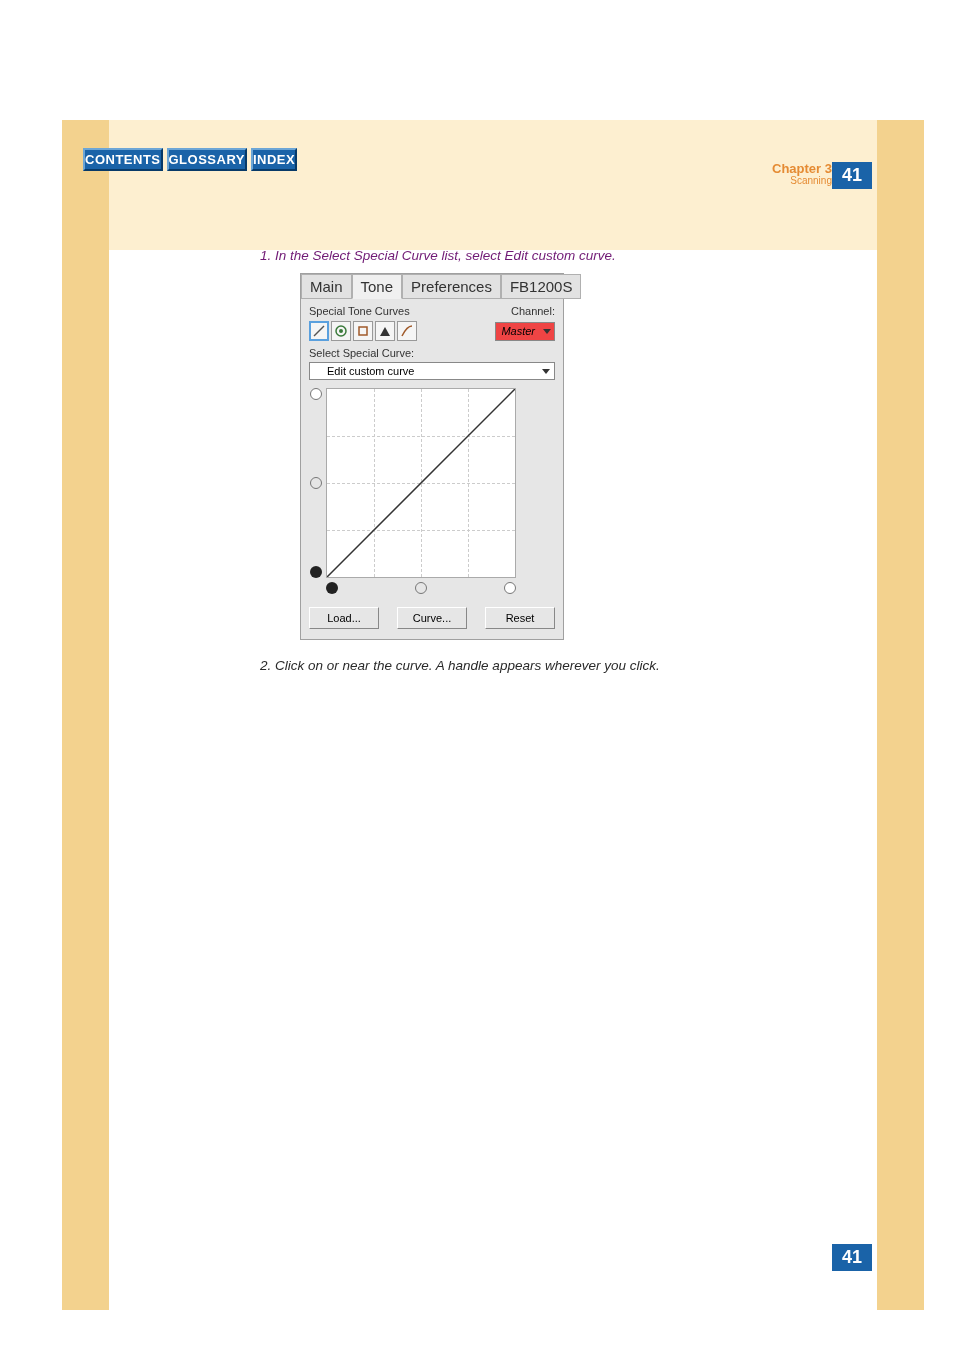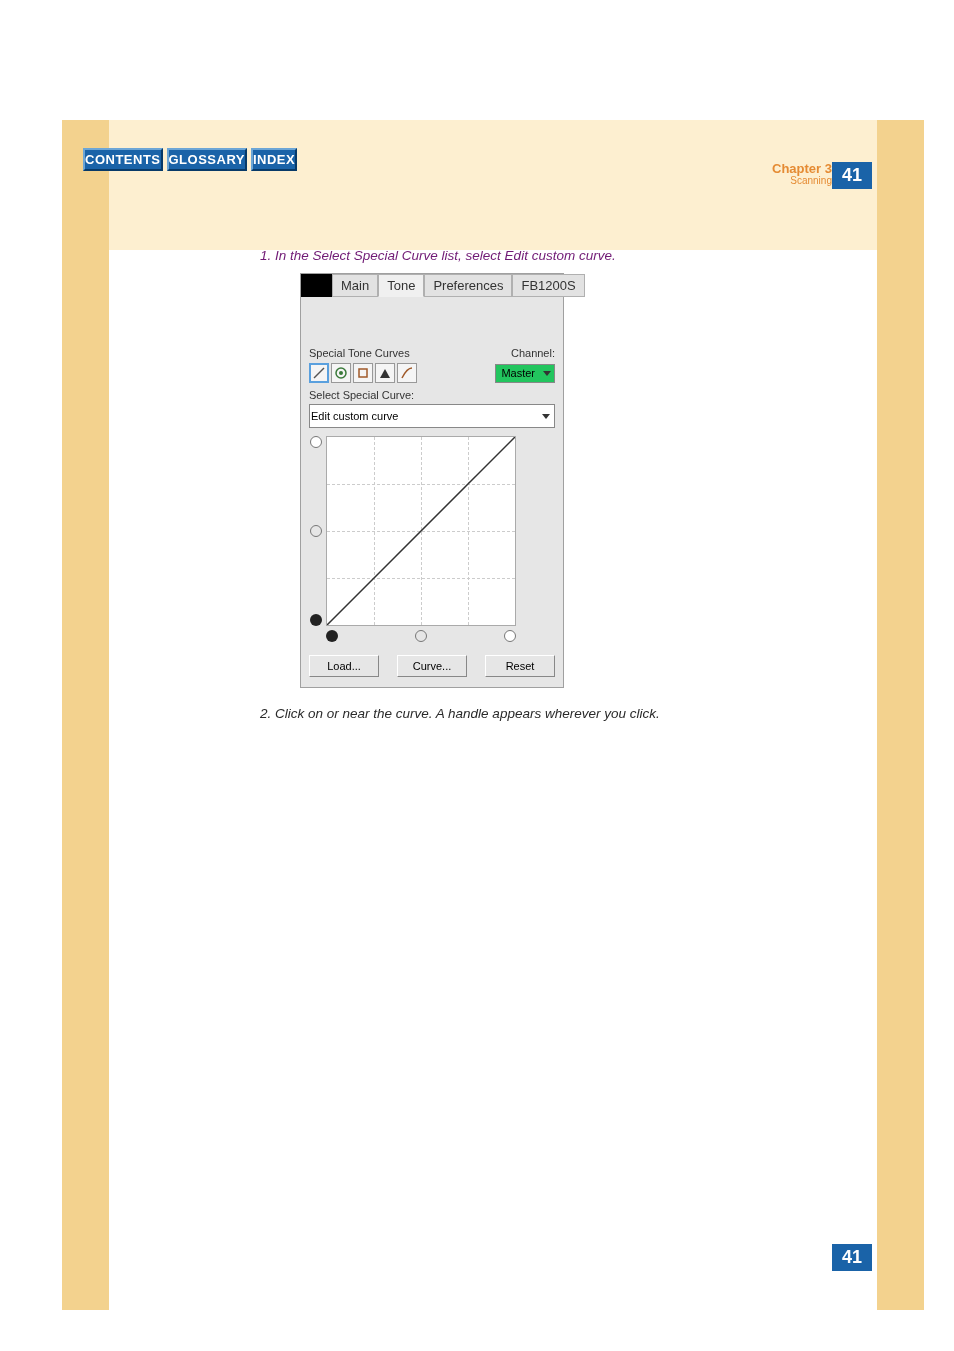--- a/index.html
+++ b/index.html
@@ -111,24 +111,23 @@
   .dialog-shot {
     margin-top: 10px;
     margin-left: 40px;
     width: 264px;
     background: #dedede;
     border: 1px solid #a0a0a0;
     padding: 0;
   }
   .tab-row {
     display: flex;
-    background: #000000;
-    font-size: 13px;
+    background: #404040;
+    font-size: 15px;
     color: #333;
-    padding-left: 31px;
   }
   .tab {
     padding: 3px 8px;
     border: 1px solid #b0b0b0;
     background: #e2e2e2;
     cursor: pointer;
   }
   .tab.active {
     background: #f0f0f0;
     border-bottom-color: #f0f0f0;
@@ -136,21 +135,20 @@
   .tab-body {
     background: #e6e6e6;
     padding: 6px 8px 10px 8px;
   }
   .row-labels {
     display: flex;
     justify-content: space-between;
     font-size: 11px;
     color: #333;
     margin-bottom: 4px;
-    margin-top: 44px;
   }
   .tool-row {
     display: flex;
     align-items: center;
     gap: 4px;
     margin-bottom: 6px;
   }
   .tool-icons {
     display: flex;
     gap: 2px;
@@ -162,48 +160,49 @@
     border: 1px solid #999;
     display: flex;
     align-items: center;
     justify-content: center;
   }
   .ticon svg { width: 14px; height: 14px; }
   .ticon.active { border: 2px solid #5aa0de; }
   .channel-select {
     display: flex;
     align-items: center;
-    background: #22c55e;
+    background: #ef4444;
     border: 1px solid #888;
     height: 19px;
     font-size: 11px;
     padding: 0 3px 0 5px;
     gap: 8px;
     cursor: pointer;
+    font-style: italic;
   }
   .dd-arrow {
     width: 0; height: 0;
     border-left: 4px solid transparent;
     border-right: 4px solid transparent;
     border-top: 5px solid #333;
   }
   .subhead {
     font-size: 11px;
     color: #333;
     margin-bottom: 3px;
   }
   .curve-select {
     display: flex;
     align-items: center;
     justify-content: space-between;
     background: #fff;
     border: 1px solid #888;
-    height: 24px;
-    font-size: 11px;
-    padding: 0 4px 0 1px;
+    height: 18px;
+    font-size: 11px;
+    padding: 0 4px 0 17px;
     margin-bottom: 8px;
     cursor: pointer;
   }
   .curve-area-wrap {
     display: flex;
     gap: 3px;
   }
   .left-markers {
     width: 14px;
     height: 190px;

